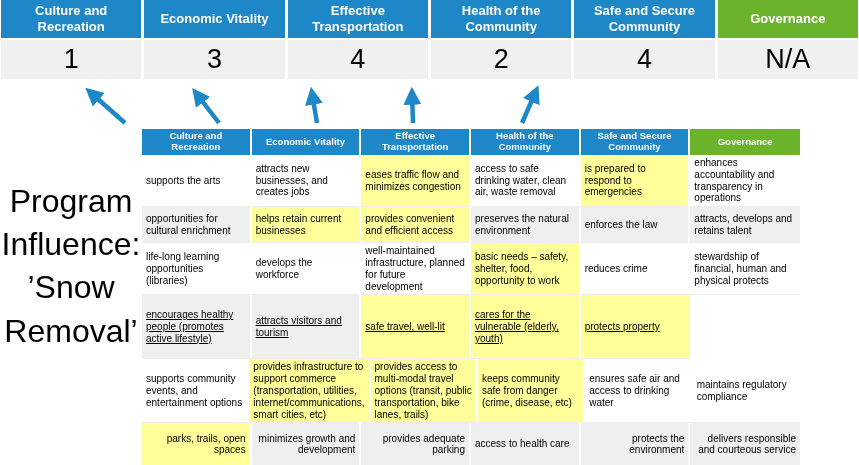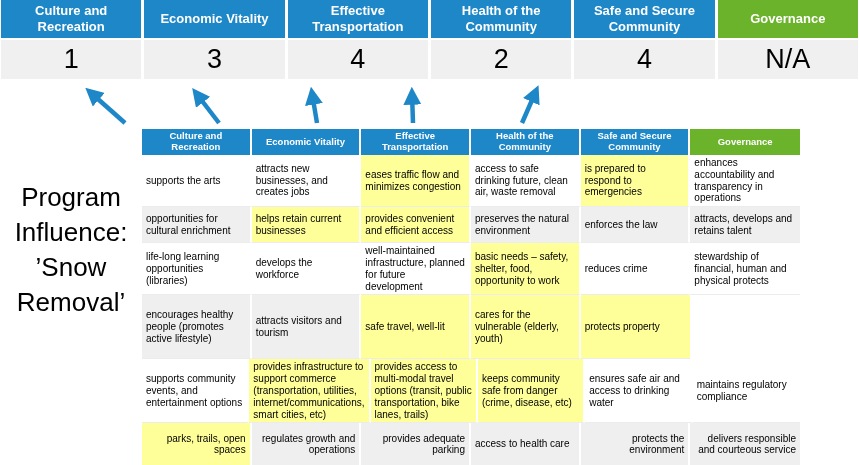--- a/index.html
+++ b/index.html
@@ -14,41 +14,41 @@
         height:38px;display:flex;align-items:center;justify-content:center;
         text-align:center;line-height:1.25;padding:0 6px;box-sizing:border-box;}
   .band-col:last-child .band-head{background:#6CB32C;}
   .band-score{margin-top:2px;background:#F0F0F0;height:39px;display:flex;
         align-items:center;justify-content:center;font-size:27px;}
   
   .arrows{position:absolute;top:78px;left:0;width:859px;height:54px;}
   .arrows line{stroke:#1E87C7;stroke-width:4.5;}
   
   .title{position:absolute;left:0;top:180px;width:142px;text-align:center;
-        font-size:26px;line-height:1.35;}
+        font-size:32px;line-height:1.35;}
   
   .tbl{position:absolute;left:142px;top:129px;width:658px;}
   .thead,.trow{display:grid;grid-template-columns:repeat(6,1fr);}
   .hcell{background:#1E87C7;color:#fff;font-weight:bold;font-size:9.5px;
         line-height:1.15;min-height:26px;display:flex;align-items:center;
         justify-content:center;text-align:center;border-right:2px solid #fff;
         padding:1px 2px;box-sizing:border-box;}
   .hcell:last-child{background:#6CB32C;border-right:none;}
   .cell{font-size:10px;line-height:1.18;padding:2px 4px;box-sizing:border-box;
         display:flex;align-items:center;border-right:2px solid #fff;
         border-bottom:1px solid #ECECEC;}
   .cell:last-child{border-right:none;}
   .trow:nth-child(odd) .cell{background:#EFEFEF;}
   .trow:nth-child(even) .cell{background:#fff;}
   .trow .cell.hl{background:#FFFF99;}
   .trow:nth-child(1){min-height:33px;}
   .trow:nth-child(2){min-height:34px;}
   .trow:nth-child(3){min-height:36px;}
   .trow:nth-child(4){min-height:32px;}
-  .trow:nth-child(5){min-height:64px;}
+  .trow:nth-child(5){min-height:64px;text-decoration:underline;}
   .trow:nth-child(6){min-height:30px;}
   .trow:nth-child(7){min-height:43px;text-align:right;}
   .trow:nth-child(8){min-height:33px;}
 </style>
 </head>
 <body>
 
 <div class="band">
   <div class="band-col">
     <div class="band-head">Culture and Recreation</div>
@@ -97,21 +97,21 @@
     <div class="hcell">Economic Vitality</div>
     <div class="hcell">Effective Transportation</div>
     <div class="hcell">Health of the Community</div>
     <div class="hcell">Safe and Secure Community</div>
     <div class="hcell">Governance</div>
   </div>
   <div class="trow">
     <div class="cell">supports the arts</div>
     <div class="cell">attracts new businesses, and creates jobs</div>
     <div class="cell hl">eases traffic flow and minimizes congestion</div>
-    <div class="cell">access to safe drinking future, clean air, waste removal</div>
+    <div class="cell">access to safe drinking water, clean air, waste removal</div>
     <div class="cell hl">is prepared to respond to emergencies</div>
     <div class="cell">enhances accountability and transparency in operations</div>
   </div>
   <div class="trow">
     <div class="cell">opportunities for cultural enrichment</div>
     <div class="cell hl">helps retain current businesses</div>
     <div class="cell hl">provides convenient and efficient access</div>
     <div class="cell">preserves the natural environment</div>
     <div class="cell">enforces the law</div>
     <div class="cell">attracts, develops and retains talent</div>
@@ -134,20 +134,20 @@
   <div class="trow">
     <div class="cell">supports community events, and entertainment options</div>
     <div class="cell hl">provides infrastructure to support commerce (transportation, utilities, internet/communications, smart cities, etc)</div>
     <div class="cell hl">provides access to multi-modal travel options (transit, public transportation, bike lanes, trails)</div>
     <div class="cell hl">keeps community safe from danger (crime, disease, etc)</div>
     <div class="cell">ensures safe air and access to drinking water</div>
     <div class="cell">maintains regulatory compliance</div>
   </div>
   <div class="trow">
     <div class="cell hl">parks, trails, open spaces</div>
-    <div class="cell">regulates growth and operations</div>
+    <div class="cell">minimizes growth and development</div>
     <div class="cell">provides adequate parking</div>
     <div class="cell">access to health care</div>
     <div class="cell">protects the environment</div>
     <div class="cell">delivers responsible and courteous service</div>
   </div>
 
 </div>
 
 </body></html>

